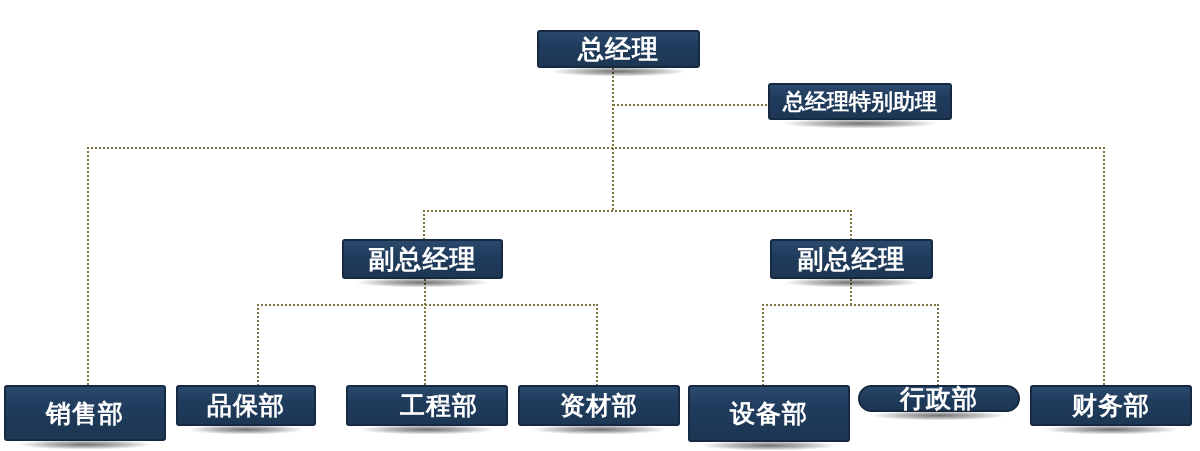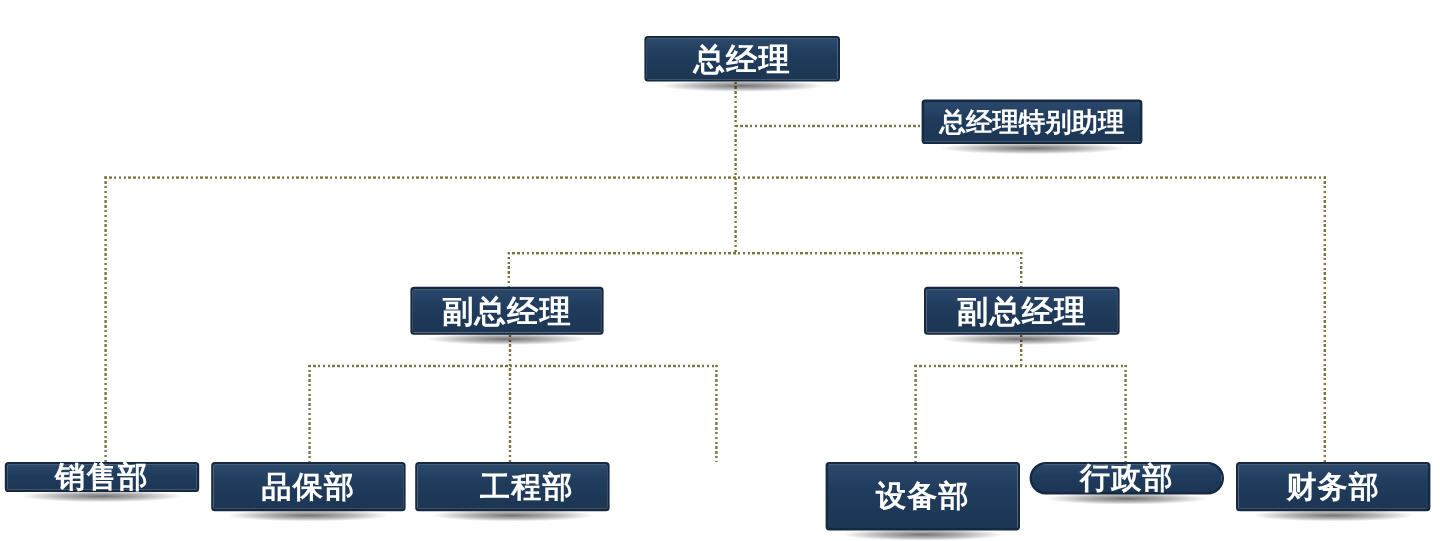--- a/index.html
+++ b/index.html
@@ -65,26 +65,27 @@
   <div class="vline" style="left:937px; top:304px; height:81px;"></div>
 
   <div class="node lvl-top" style="left:537px;  top:30px;  width:163px; height:38px;">总经理</div>
 
   <div class="node lvl-asst" style="left:768px;  top:83px;  width:184px; height:37px;">总经理特别助理</div>
 
   <div class="node lvl-vp" style="left:342px;  top:239px; width:161px; height:40px;">副总经理</div>
 
   <div class="node lvl-vp" style="left:770px;  top:239px; width:163px; height:40px;">副总经理</div>
 
-  <div class="node lvl-dept" style="left:4px;    top:385px; width:162px; height:25px;">销售部</div>
+  <div class="node lvl-dept" style="left:4px;    top:385px; width:162px; height:56px;">销售部</div>
 
-  <div class="node lvl-dept" style="left:176px;  top:385px; width:162px; height:41px;">品保部</div>
+  <div class="node lvl-dept" style="left:176px;  top:385px; width:140px; height:41px;">品保部</div>
 
   <div class="node lvl-dept" style="left:346px;  top:385px; width:162px; height:41px;padding-left:24px;">工程部</div>
 
+  <div class="node lvl-dept" style="left:518px;  top:385px; width:162px; height:41px;">资材部</div>
 
   <div class="node lvl-dept" style="left:688px;  top:385px; width:162px; height:57px;">设备部</div>
 
   <div class="node lvl-dept" style="left:858px;  top:385px; width:162px; height:27px;border-radius:17px;">行政部</div>
 
   <div class="node lvl-dept" style="left:1030px; top:385px; width:162px; height:41px;">财务部</div>
 
 </div>
 
 </body></html>

